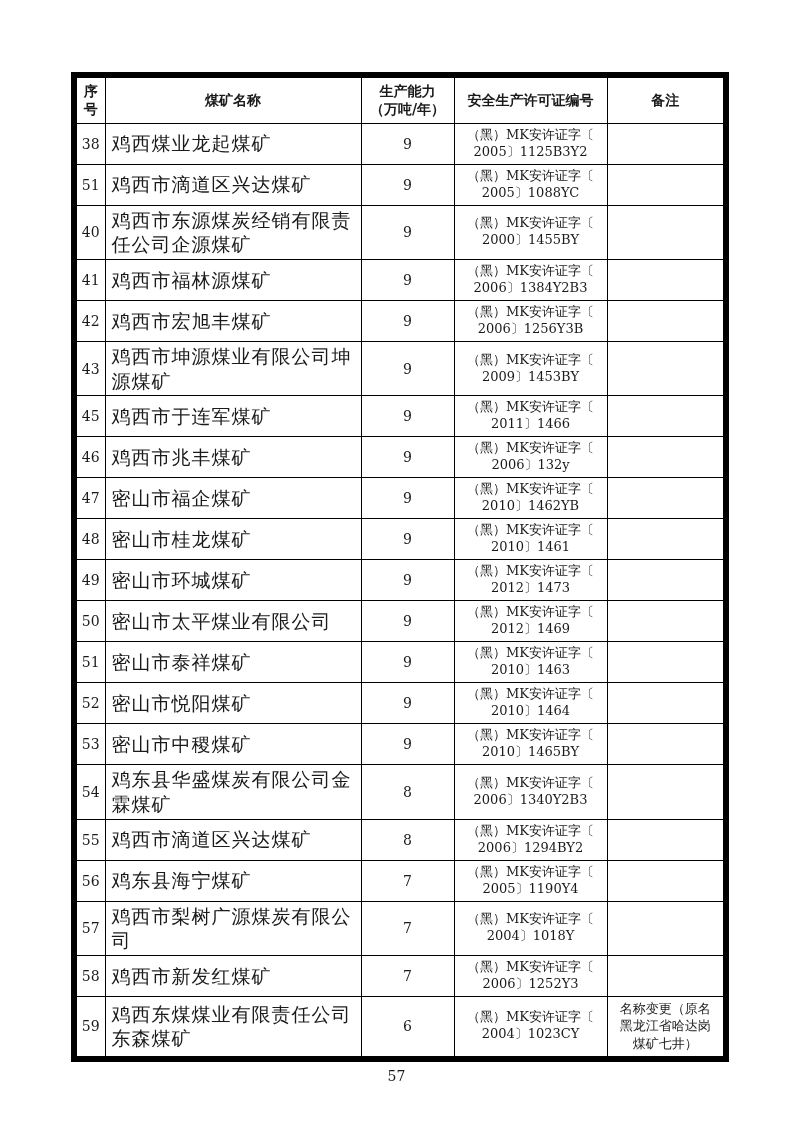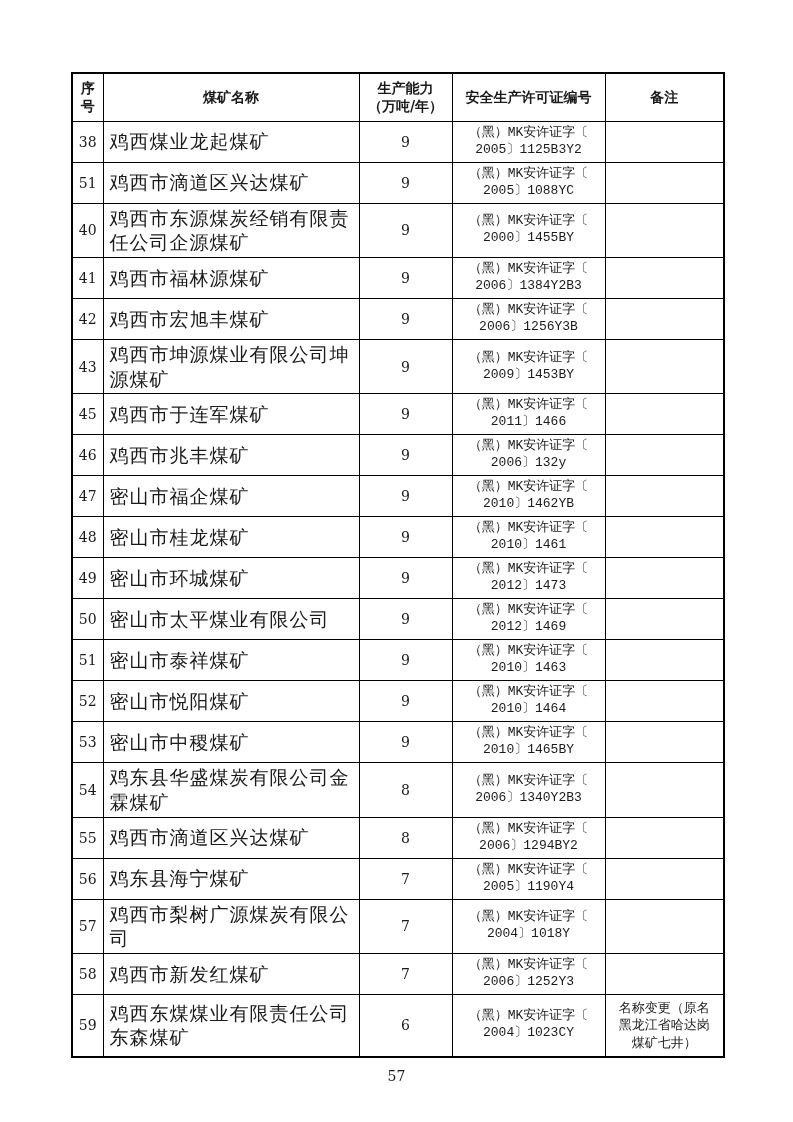--- a/index.html
+++ b/index.html
@@ -12,21 +12,21 @@
     color: #1a1a1a;
     overflow: hidden;
   }
   .doc-table {
     position: absolute;
     left: 71px;
     top: 72px;
     width: 652px;
     border-collapse: collapse;
     table-layout: fixed;
-    border: 2px solid #000000;
+    border: 6px solid #000000;
   }
   .doc-table th, .doc-table td {
     border: 1.5px solid #000;
     vertical-align: middle;
     overflow: hidden;
   }
   .doc-table thead tr { height: 48px; }
   .doc-table tbody tr { height: 40px; }
   .doc-table tbody tr:last-child { height: 62px; }
   .doc-table th {
@@ -52,21 +52,21 @@
   .c-cap {
     text-align: center;
     font-size: 14px;
   }
   .c-lic {
     text-align: center;
     font-size: 13px;
     padding: 1px 2px;
     line-height: 1.3;
   }
-  .c-lic span { display: block; font-family: Liberation Mono, monospace; }
+  .c-lic span { display: block; }
   .c-remark {
     text-align: center;
     font-size: 13px;
     padding: 2px 10px;
     line-height: 1.35;
   }
   .page-number {
     position: absolute;
     left: 0;
     top: 1068px;

